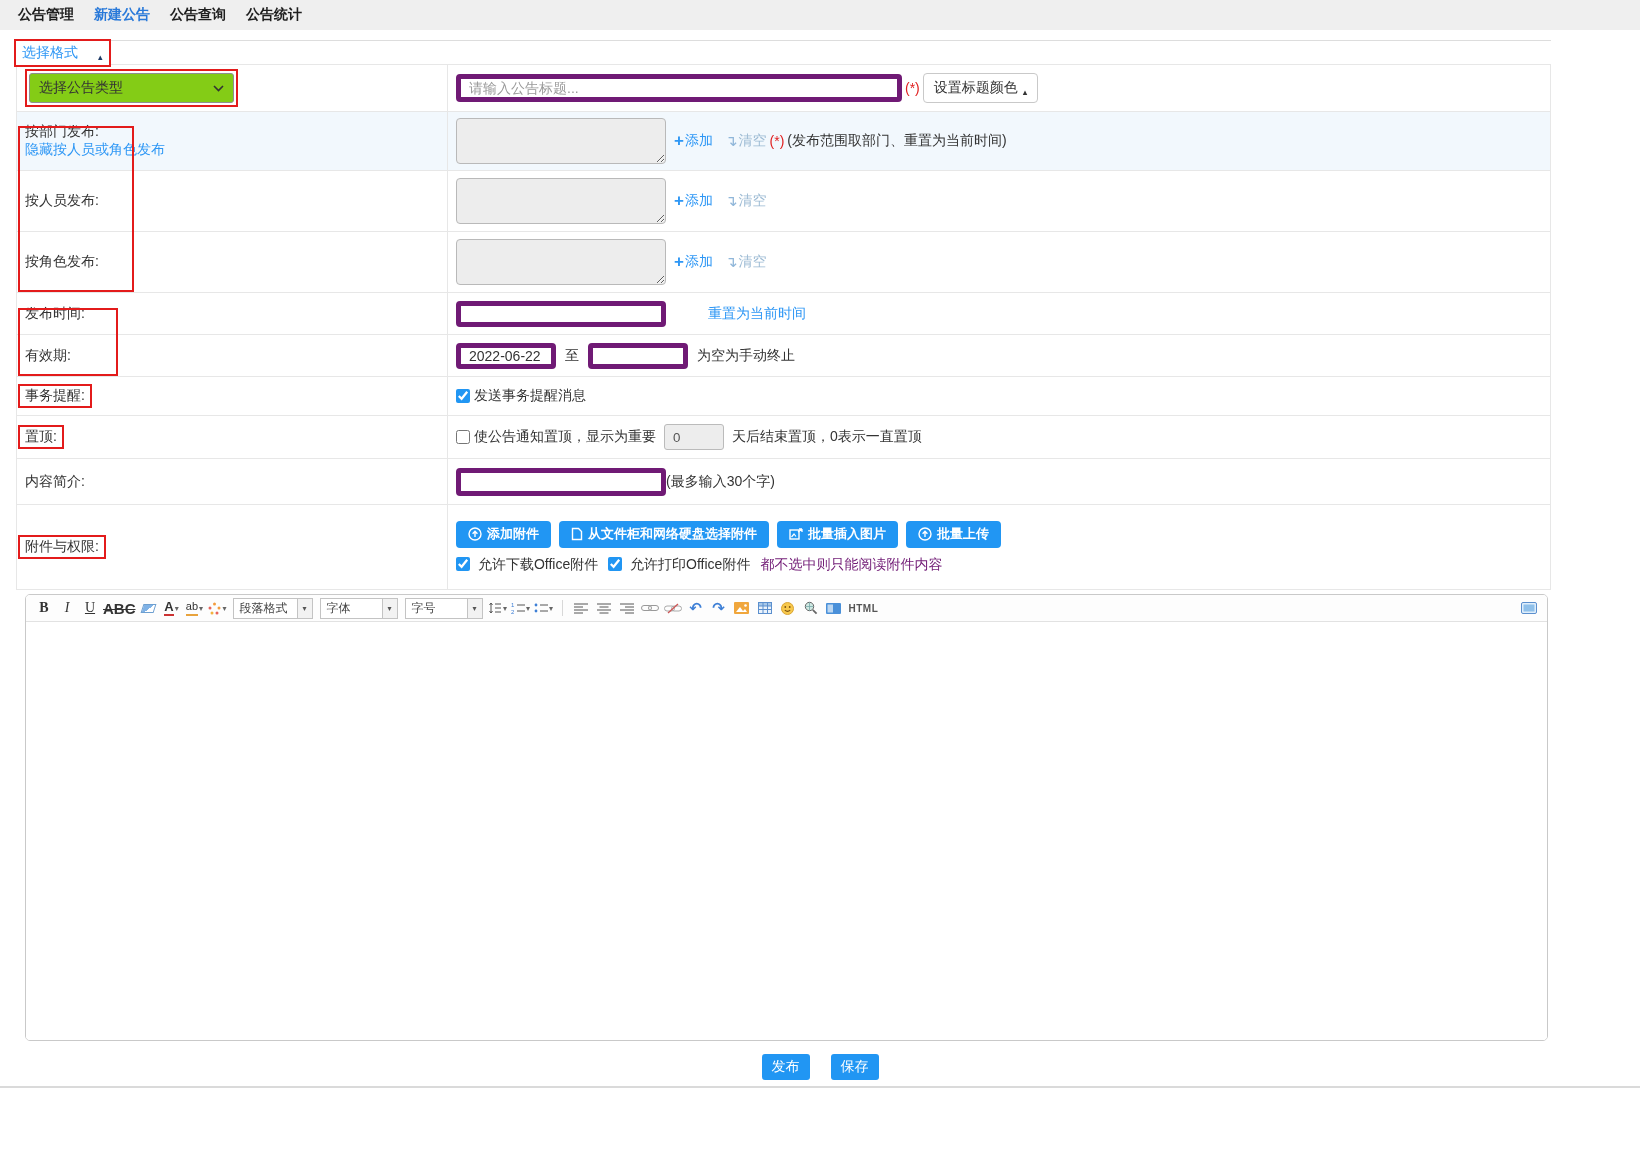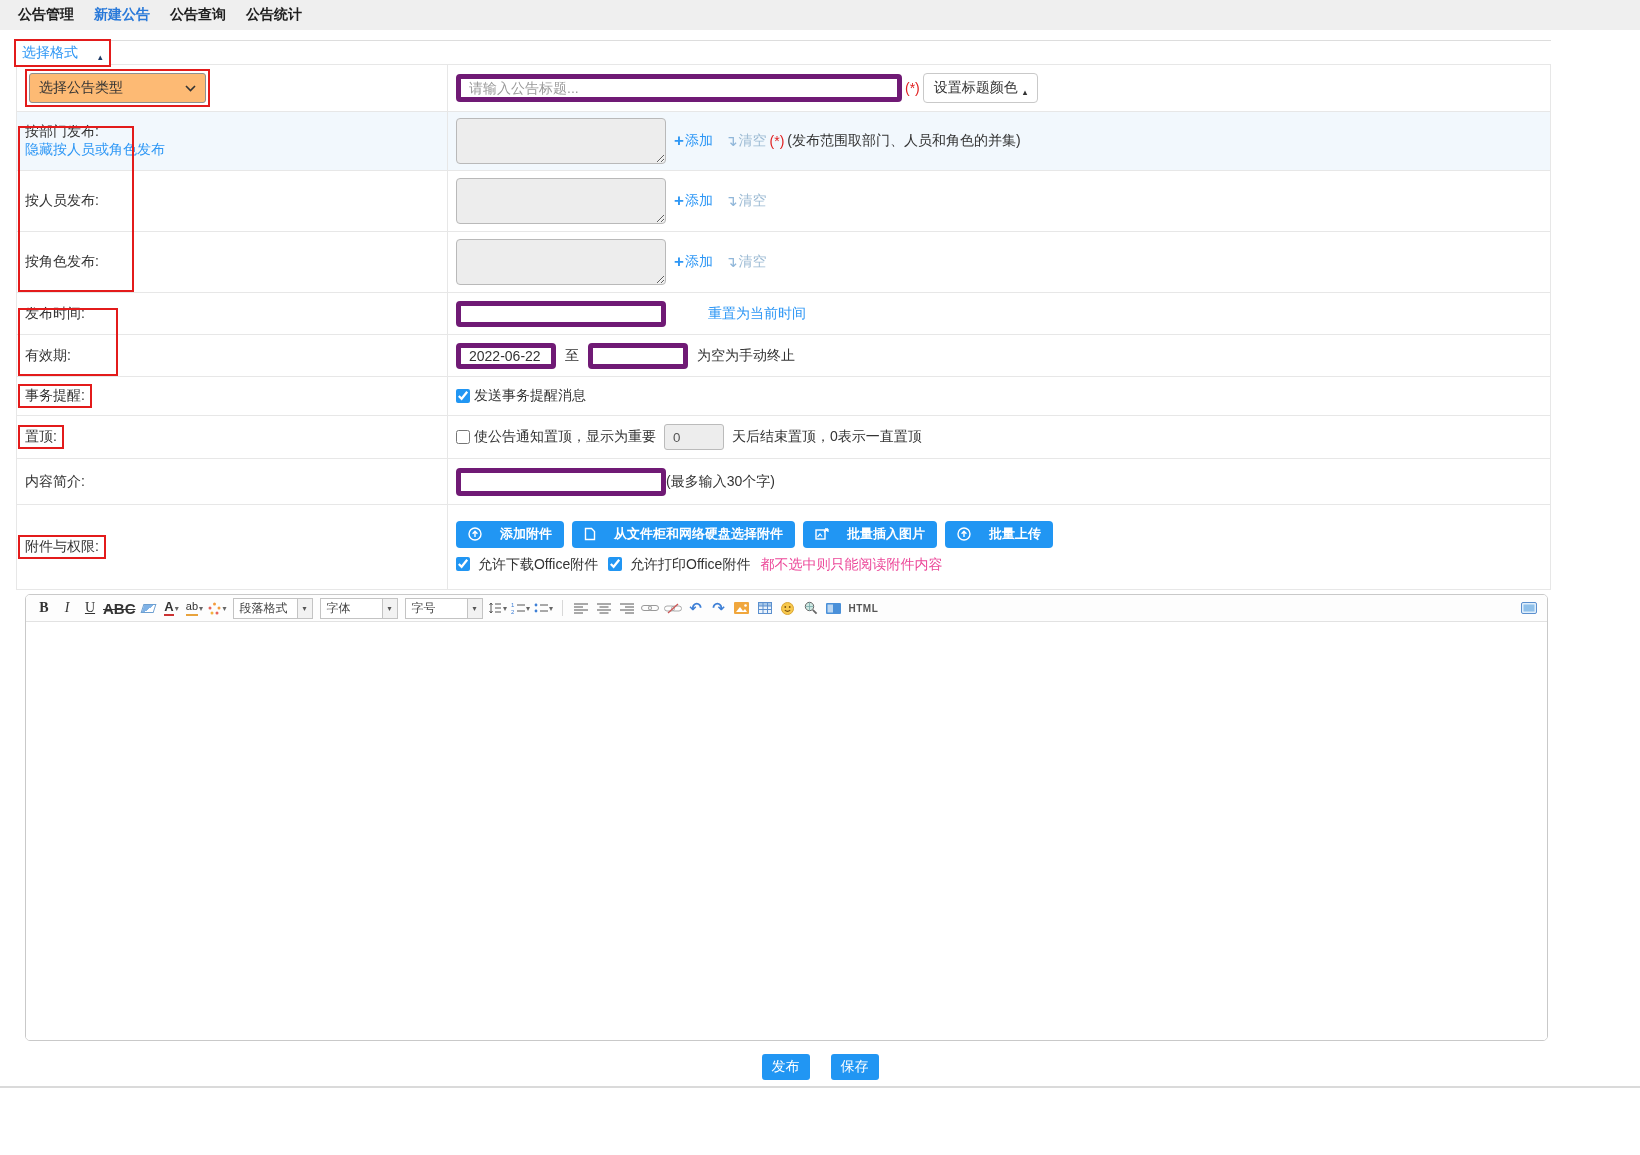--- a/index.html
+++ b/index.html
@@ -28,45 +28,45 @@
   
   table.form { border-collapse:collapse; margin-left:16px; width:1535px; table-layout:fixed; }
   td { border:1px solid #e7e7e7; vertical-align:middle; padding:4px 8px; }
   td.c1 { width:431px; }
   tr.hl td { background:#f2f8fd; }
   .r1 { height:45px; } .r2 { height:59px; } .r3 { height:61px; } .r4 { height:61px; }
   .r5 { height:42px; } .r6 { height:42px; } .r7 { height:39px; } .r8 { height:43px; }
   .r9 { height:46px; } .r10 { height:85px; }
 
   .sel-wrap { display:inline-block; padding:2px; }
-  .fake-select { width:177px; height:30px; border:1px solid #8f8f8f; border-radius:3px;
-                 background:#fdba74; display:flex; align-items:center; justify-content:space-between;
+  .fake-select { width:205px; height:30px; border:1px solid #8f8f8f; border-radius:3px;
+                 background:#84cc16; display:flex; align-items:center; justify-content:space-between;
                  padding:0 9px; cursor:pointer; }
   .inp { height:28px; border:5px solid #701a75; border-radius:4px; padding:0 8px;
          font-size:14px; font-family:inherit; color:#333; background:#fff; }
   .inp::placeholder { color:#9a9a9a; }
   .ta { width:210px; height:46px; background:#ededed; border:1px solid #b9b9b9;
         border-radius:4px; resize:both; font-family:inherit; }
   .flexrow { display:flex; align-items:center; }
   .link { color:#2e97f5; text-decoration:none; cursor:pointer; }
   .plus { color:#2e97f5; font-weight:bold; font-size:17px; margin:0 1px 0 8px; }
   .clr-arrow { color:#8fb6d9; font-size:15px; margin:0 1px 0 12px; }
   .clr-link { color:#9dbbd4; text-decoration:none; cursor:pointer; }
   .req { color:#e02020; margin:0 3px; }
   .btn-plain { background:#fff; border:1px solid #c9c9c9; border-radius:4px; height:30px;
                padding:0 10px; font-size:14px; font-family:inherit; color:#333;
                display:inline-flex; align-items:flex-end; gap:5px; cursor:pointer; padding-bottom:5px; }
   .days { width:60px; height:26px; background:#ededed; border:1px solid #bbb;
           border-radius:3px; padding:0 8px; color:#555; font-family:inherit; }
   input[type=checkbox] { width:14px; height:14px; accent-color:#2196f3; margin:0 4px 0 0; vertical-align:-2px; }
   .cb-label { margin-right:10px; }
-  .grey-note { color:#ec4899; }
+  .grey-note { color:#701a75; }
   .attach-btn { background:#2196f3; color:#fff; border:none; border-radius:4px; height:27px;
                 padding:0 12px; font-size:13px; font-family:inherit; display:inline-flex;
-                align-items:center; gap:18px; cursor:pointer; font-weight:bold; }
+                align-items:center; gap:5px; cursor:pointer; font-weight:bold; }
   .attach-row { display:flex; gap:8px; margin-bottom:8px; }
 
   
   .editor { margin:4px 0 0 25px; width:1523px; height:447px; border:1px solid #c9c9c9;
             border-radius:5px; overflow:hidden; background:#fff; }
   .toolbar { height:27px; border-bottom:1px solid #e2e2e2; display:flex; align-items:center;
              padding:0 8px; gap:3px; background:#fdfdfd; }
   .tb { min-width:20px; height:22px; display:inline-flex; align-items:center; justify-content:center;
         cursor:pointer; color:#333; }
   .tb .caret { font-size:8px; color:#666; margin-left:1px; }
@@ -149,21 +149,21 @@
       <div><span class="link">隐藏按人员或角色发布</span></div>
     </td>
     <td>
       <span class="flexrow">
         <textarea class="ta" readonly="" style=""></textarea>
         <span class="plus">+</span>
         <a class="link">添加</a>
         <span class="clr-arrow">↴</span>
         <a class="clr-link">清空</a>
         <span class="req">(*)</span>
-        <span>(发布范围取部门、人员和角色的并集)</span>
+        <span>(发布范围取部门、重置为当前时间)</span>
       </span>
     </td>
   </tr>
 
   <tr class="r3">
     <td class="c1">
       <span>按人员发布:</span>
     </td>
     <td>
       <span class="flexrow">

